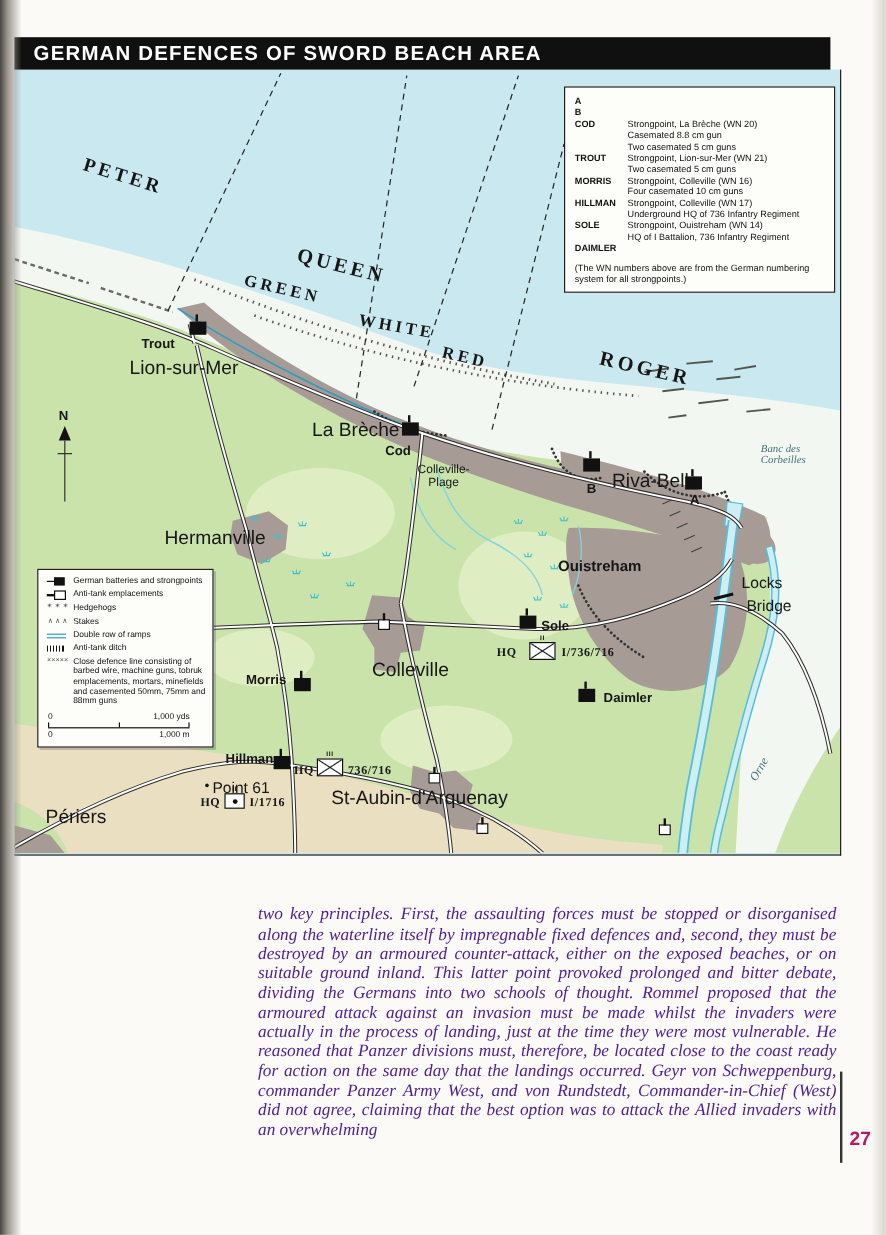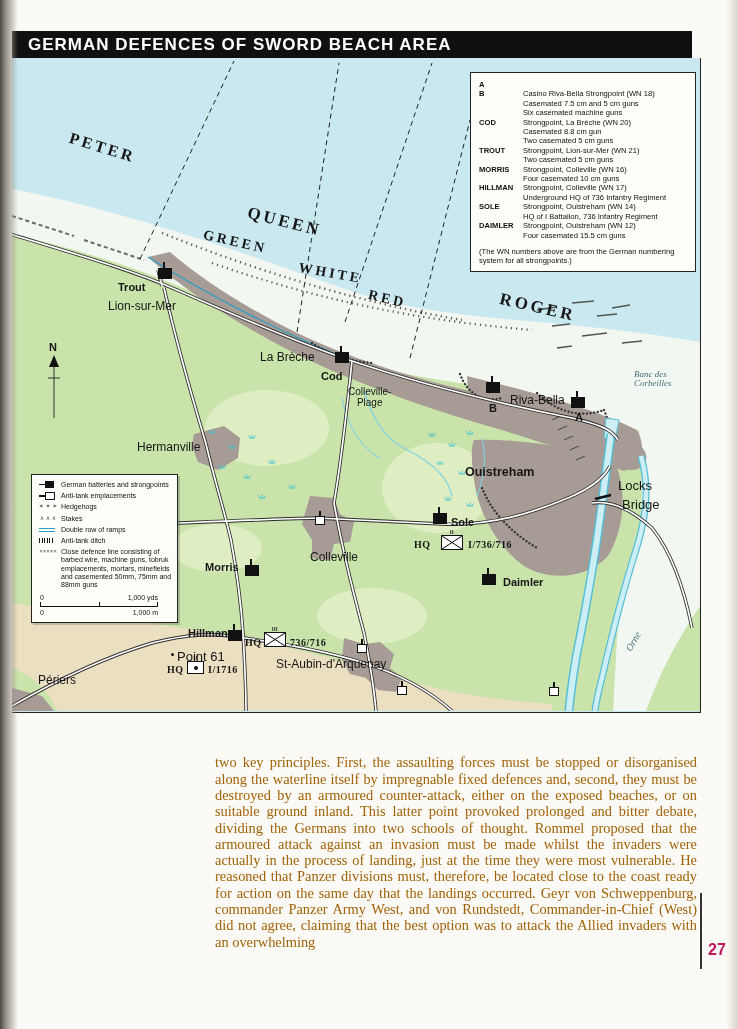--- a/index.html
+++ b/index.html
@@ -17,21 +17,21 @@
     color:#fff;font-weight:bold;font-size:17px;letter-spacing:1px;line-height:27px;padding-left:16px;
     box-sizing:border-box;z-index:20;}
 
   .map{position:absolute;left:12px;top:58px;width:688px;height:654px;overflow:hidden;
     border-right:1px solid #222;border-bottom:1px solid #222;background:#c9e8ef;}
   .map svg{position:absolute;left:0;top:0;}
 
   
   .lbl{position:absolute;transform-origin:left top;white-space:pre-line;color:#161616;line-height:1.05;}
   .sector{font-family:"Liberation Serif",serif;font-weight:600;letter-spacing:3px;}
-  .pl{font-size:12px;}
+  .pl{font-size:16px;}
   .plc{font-size:10px;text-align:center;}
   .pb{font-size:11px;font-weight:bold;}
   .pb2{font-size:12.5px;font-weight:bold;}
   .ps{font-size:13px;}
   .hq{font-family:"Liberation Serif",serif;font-weight:bold;font-size:10px;letter-spacing:0.5px;}
   .wat{font-family:"Liberation Serif",serif;font-style:italic;font-size:9px;color:#44707c;}
   .wat2{font-family:"Liberation Serif",serif;font-style:italic;font-size:10px;color:#44707c;}
 
   
   .mk{position:absolute;}
@@ -75,22 +75,22 @@
   
   .keybox{position:absolute;left:458px;top:14px;width:226px;background:#fdfdfa;border:1.2px solid #222;
     padding:7px 6px 6px 8px;box-sizing:border-box;font-size:7.6px;color:#111;z-index:10;}
   .key-row{display:flex;margin-bottom:0;}
   .key-code{flex:0 0 44px;font-weight:bold;line-height:9.4px;}
   .key-lines{flex:1;line-height:9.4px;white-space:pre-line;}
   .key-note{margin-top:7px;line-height:9.2px;}
 
   
   .body-text{position:absolute;left:215px;top:740px;width:482px;
-    font-family:"Liberation Serif",serif;font-size:14.4px;line-height:16.3px;color:#a16207;
-    text-align:justify;}
+    font-family:"Liberation Serif",serif;font-size:14.4px;line-height:16.3px;color:#4c1d95;
+    text-align:justify;font-style:italic;}
   .folio-rule{position:absolute;left:700px;top:893px;width:1.5px;height:76px;background:#333;}
   .folio{position:absolute;left:708px;top:941px;font-size:16px;font-weight:bold;color:#be185d;}
 </style>
 </head>
 <body>
 
 <div class="gutter"></div>
 <div class="page-edge"></div>
 
 <div class="title-bar">GERMAN DEFENCES OF SWORD BEACH AREA</div>
@@ -324,23 +324,20 @@
     </div>
   </div>
 
   <div class="keybox">
     <div id="key-rows">
         <div class="key-row">
           <div class="key-code">A</div>
         </div>
         <div class="key-row">
           <div class="key-code">B</div>
-          <div class="key-lines">Casino Riva-Bella Strongpoint (WN 18)
-Casemated 7.5 cm and 5 cm guns
-Six casemated machine guns</div>
         </div>
         <div class="key-row">
           <div class="key-code">COD</div>
           <div class="key-lines">Strongpoint, La Brèche (WN 20)
 Casemated 8.8 cm gun
 Two casemated 5 cm guns</div>
         </div>
         <div class="key-row">
           <div class="key-code">TROUT</div>
           <div class="key-lines">Strongpoint, Lion-sur-Mer (WN 21)
@@ -356,22 +353,20 @@
           <div class="key-lines">Strongpoint, Colleville (WN 17)
 Underground HQ of 736 Infantry Regiment</div>
         </div>
         <div class="key-row">
           <div class="key-code">SOLE</div>
           <div class="key-lines">Strongpoint, Ouistreham (WN 14)
 HQ of I Battalion, 736 Infantry Regiment</div>
         </div>
         <div class="key-row">
           <div class="key-code">DAIMLER</div>
-          <div class="key-lines">Strongpoint, Ouistreham (WN 12)
-Four casemated 15.5 cm guns</div>
         </div>
       </div>
     <div class="key-note">(The WN numbers above are from the German numbering system for all strongpoints.)</div>
   </div>
 </div>
 
 <p class="body-text">two key principles. First, the assaulting forces must be stopped or disorganised along the waterline itself by impregnable fixed defences and, second, they must be destroyed by an armoured counter-attack, either on the exposed beaches, or on suitable ground inland. This latter point provoked prolonged and bitter debate, dividing the Germans into two schools of thought. Rommel proposed that the armoured attack against an invasion must be made whilst the invaders were actually in the process of landing, just at the time they were most vulnerable. He reasoned that Panzer divisions must, therefore, be located close to the coast ready for action on the same day that the landings occurred. Geyr von Schweppenburg, commander Panzer Army West, and von Rundstedt, Commander-in-Chief (West) did not agree, claiming that the best option was to attack the Allied invaders with an overwhelming</p>
 <div class="folio-rule"></div>
 <div class="folio">27</div>
 

